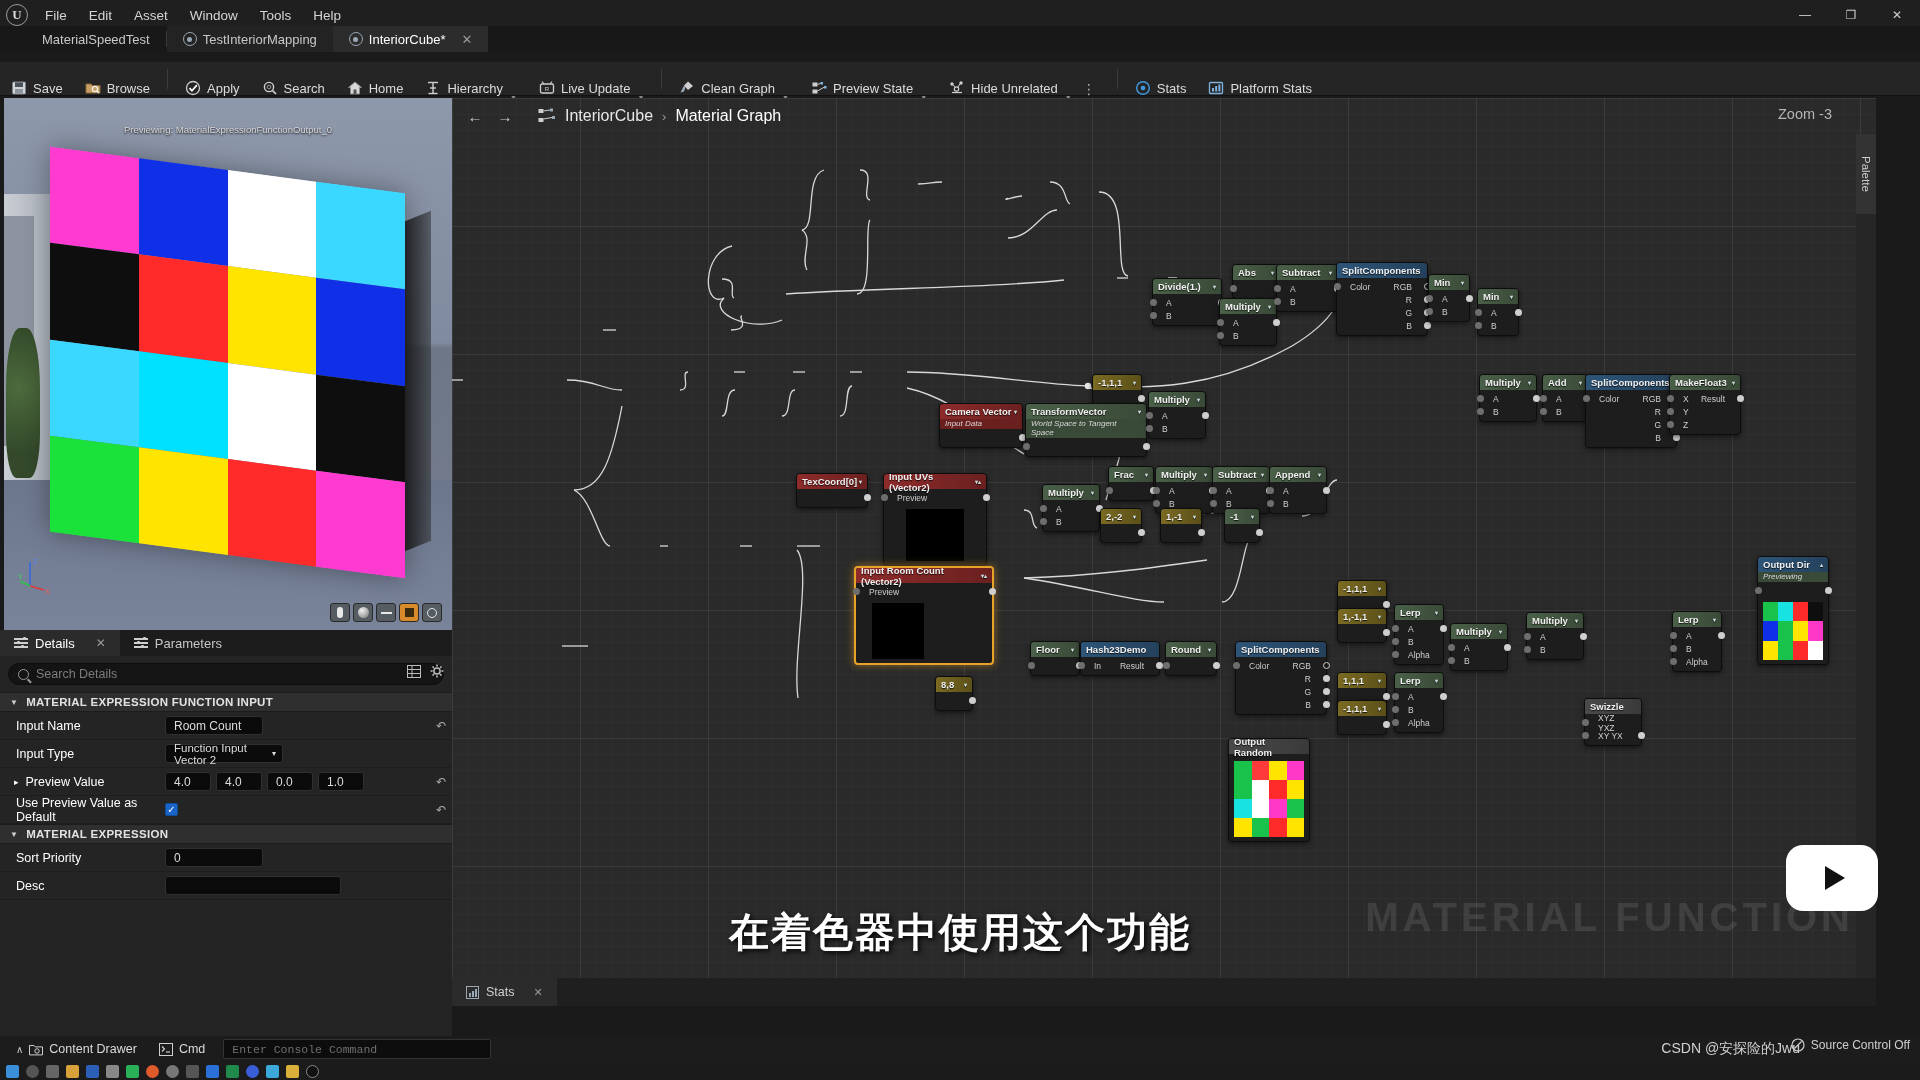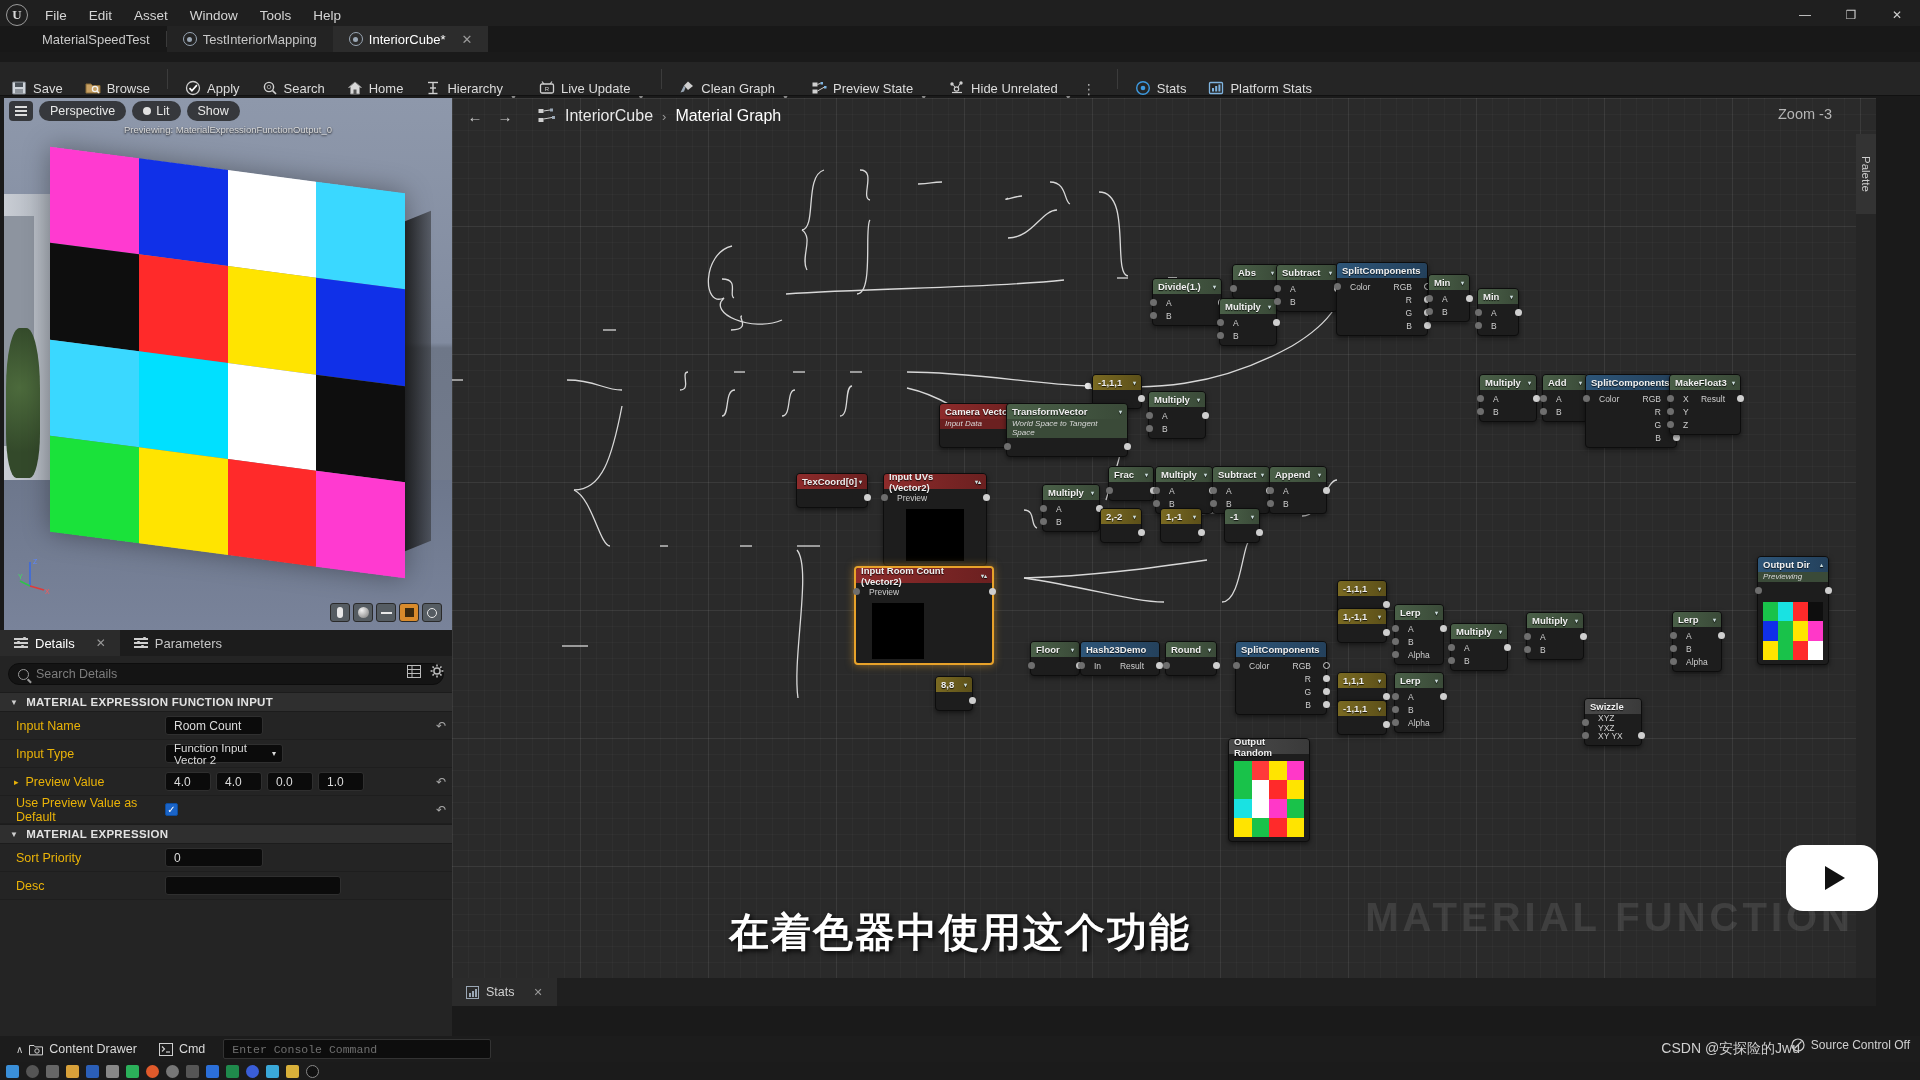--- a/index.html
+++ b/index.html
@@ -102,21 +102,21 @@
   #det-search .sq::after { content:""; position:absolute; right:-4px; bottom:-3px; width:5px;
     height:1.6px; background:#9a9a9a; transform:rotate(45deg); }
   #det-search span { font-size:12.5px; color:#7d7d7d; }
   #det-right-ico { position:absolute; right:8px; top:34px; display:flex; gap:9px; align-items:center; }
 
   .det-cat { height:20px; background:#2f2f2f; display:flex; align-items:center; gap:8px;
     padding-left:10px; font-size:11.5px; font-weight:bold; color:#e2e2e2; letter-spacing:.3px;
     border-top:1px solid #1c1c1c; border-bottom:1px solid #1c1c1c; }
   .chev { font-size:8px; color:#cfcfcf; }
   .det-row { height:28px; display:flex; align-items:center; border-bottom:1px solid #1e1e1e; }
-  .det-lbl { width:165px; padding-left:16px; font-size:12.5px; color:#eab308; }
+  .det-lbl { width:165px; padding-left:16px; font-size:12.5px; color:#ffffff; }
   .det-lbl.ind { padding-left:14px; display:flex; align-items:center; gap:7px; }
   .det-val { flex:1; display:flex; align-items:center; gap:5px; padding-right:6px; }
   .fld { background:#0b0b0b; border:1px solid #2f2f2f; border-radius:3px; height:19px;
     display:flex; align-items:center; padding:0 8px; font-size:12px; color:#dcdcdc; }
   .fld.w1 { width:98px; } .fld.wide { width:176px; }
   .num { width:46px; justify-content:flex-start; }
   .dd { background:#0b0b0b; border:1px solid #2f2f2f; border-radius:3px; height:19px; width:118px;
     display:flex; align-items:center; justify-content:space-between; padding:0 6px 0 8px;
     font-size:11.5px; color:#dcdcdc; }
   .revert { margin-left:auto; font-size:12px; color:#a8a8a8; }
@@ -384,37 +384,20 @@
         <div style="background: rgb(255, 255, 255);"></div>
         <div style="background: rgb(14, 14, 14);"></div>
         <div style="background: rgb(26, 226, 58);"></div>
         <div style="background: rgb(255, 228, 0);"></div>
         <div style="background: rgb(255, 42, 42);"></div>
         <div style="background: rgb(255, 58, 208);"></div>
       </div>
   </div>
   <div id="vp-side"></div>
 
-  <div id="vp-topbar">
-    <div class="vp-ham">
-        <i></i>
-        <i></i>
-        <i></i>
-      </div>
-    <div class="vp-pill">
-      <span>Perspective</span>
-    </div>
-    <div class="vp-pill">
-      <span class="vp-dot"></span>
-      <span>Lit</span>
-    </div>
-    <div class="vp-pill">
-      <span>Show</span>
-    </div>
-  </div>
   <div id="vp-previewing">Previewing: MaterialExpressionFunctionOutput_0</div>
 
   <svg id="vp-gizmo" viewBox="0 0 42 42">
     <line x1="12" y1="30" x2="12" y2="6" stroke="#3a6ae0" stroke-width="1.6"></line>
     <text x="15" y="8" font-size="7" fill="#5b86ff" font-family="Liberation Sans">Z</text>
     <line x1="12" y1="30" x2="2" y2="25" stroke="#2fc24a" stroke-width="1.6"></line>
     <text x="0" y="23" font-size="7" fill="#3fdd5c" font-family="Liberation Sans">Y</text>
     <line x1="12" y1="30" x2="26" y2="34" stroke="#e03a3a" stroke-width="1.6"></line>
     <text x="27" y="38" font-size="7" fill="#ff5555" font-family="Liberation Sans">X</text>
   </svg>
@@ -788,21 +771,21 @@
           <span class="caret">▾</span>
         </div>
         <div class="nsub red">Input Data</div>
         <div class="nbody">
           <div class="pin">
             <span style="margin-left: auto;"></span>
             <span class="pdot pr"></span>
           </div>
         </div>
       </div>
-      <div class="node" style="left: 554px; top: 305px; width: 122px;">
+      <div class="node" style="left: 573px; top: 305px; width: 122px;">
         <div class="nhead math">
           <span>TransformVector</span>
           <span class="caret">▾</span>
         </div>
         <div class="nsub math">World Space to Tangent Space</div>
         <div class="nbody">
           <div class="pin">
             <span class="pdot dim pl"></span>
             <span style="margin-left: auto;"></span>
             <span class="pdot pr"></span>

